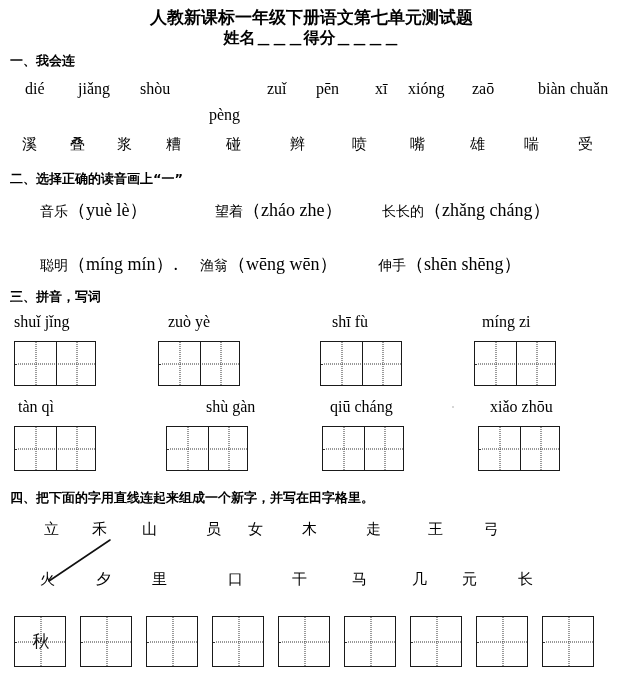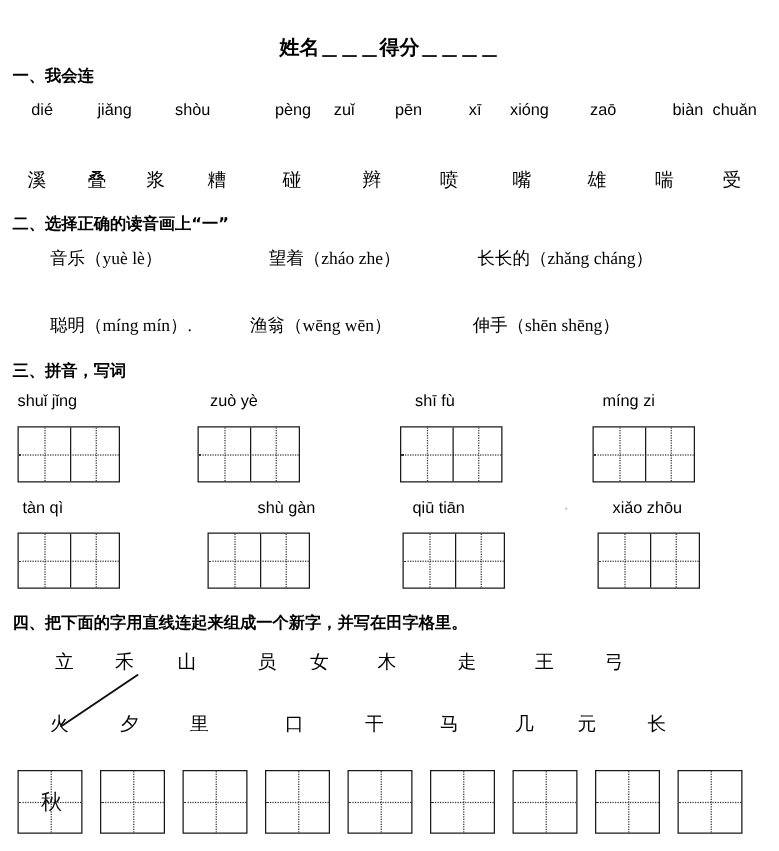--- a/index.html
+++ b/index.html
@@ -56,22 +56,22 @@
     font-size: 13px;
     white-space: nowrap;
   }
 
   
   .pinyin-row {
     position: absolute;
     left: 0;
     width: 623px;
     height: 20px;
-    font-family: Liberation Sans, sans-serif;
-    font-size: 13px;
+    font-family: Liberation Serif, serif;
+    font-size: 16px;
     white-space: nowrap;
   }
   .pinyin-row span {
     position: absolute;
     top: 0;
     display: inline-block;
   }
 
   
   .hanzi-row {
@@ -102,21 +102,21 @@
     top: 0;
     white-space: nowrap;
     font-size: 13px;
   }
   .choice-item .w {
     font-family: "DejaVu Sans", "Liberation Sans", sans-serif;
     font-size: 14px;
   }
   .choice-item .p {
     font-family: "Liberation Serif", "DejaVu Serif", serif;
-    font-size: 14px;
+    font-size: 18px;
   }
 
   
   .grid-row {
     position: absolute;
     left: 0;
     width: 623px;
   }
   .tzg {
     position: absolute;
@@ -183,29 +183,30 @@
     height: 2px;
     background: #c9c9c9;
     border-radius: 50%;
   }
 </style>
 </head>
 <body>
 
 <div class="page">
 
+  <div class="doc-title">人教新课标一年级下册语文第七单元测试题</div>
   <div class="doc-subtitle">姓名＿＿＿得分＿＿＿＿</div>
 
   <div class="sec-head" style="top:52px;">一、我会连</div>
 
   <div class="pinyin-row" style="top:80px;">
     <span style="left:25px;">dié</span>
     <span style="left:78px;">jiǎng</span>
     <span style="left:140px;">shòu</span>
-    <span style="left:220px;">pèng</span>
+    <span style="left:209px;margin-top:26px;">pèng</span>
     <span style="left:267px;">zuǐ</span>
     <span style="left:316px;">pēn</span>
     <span style="left:375px;">xī</span>
     <span style="left:408px;">xióng</span>
     <span style="left:472px;">zaō</span>
     <span style="left:538px;text-align:center;">biàn</span>
     <span style="left:570px;">chuǎn</span>
   </div>
 
   <div class="hanzi-row" style="top:135px;">
@@ -288,21 +289,21 @@
       </div>
       <div class="cell" style="left:41px; width:41px;">
         <span class="glyph"></span>
       </div>
     </div>
   </div>
 
   <div class="pinyin-row" style="top:398px;">
     <span style="left:18px;">tàn    qì</span>
     <span style="left:170px;margin-left:36px;">shù  gàn</span>
-    <span style="left:330px;">qiū  tiān</span>
+    <span style="left:330px;">qiū  cháng</span>
     <span style="left:490px;">xiǎo  zhōu</span>
   </div>
   <div class="speck" style="left:452px; top:406px;"></div>
 
   <div class="grid-row" style="top:426px;">
     <div class="tzg" style="left:14px; top:0; width:82px; height:45px;">
       <div class="cell" style="left:0; width:41px;">
         <span class="glyph"></span>
       </div>
       <div class="cell" style="left:41px; width:41px;">

